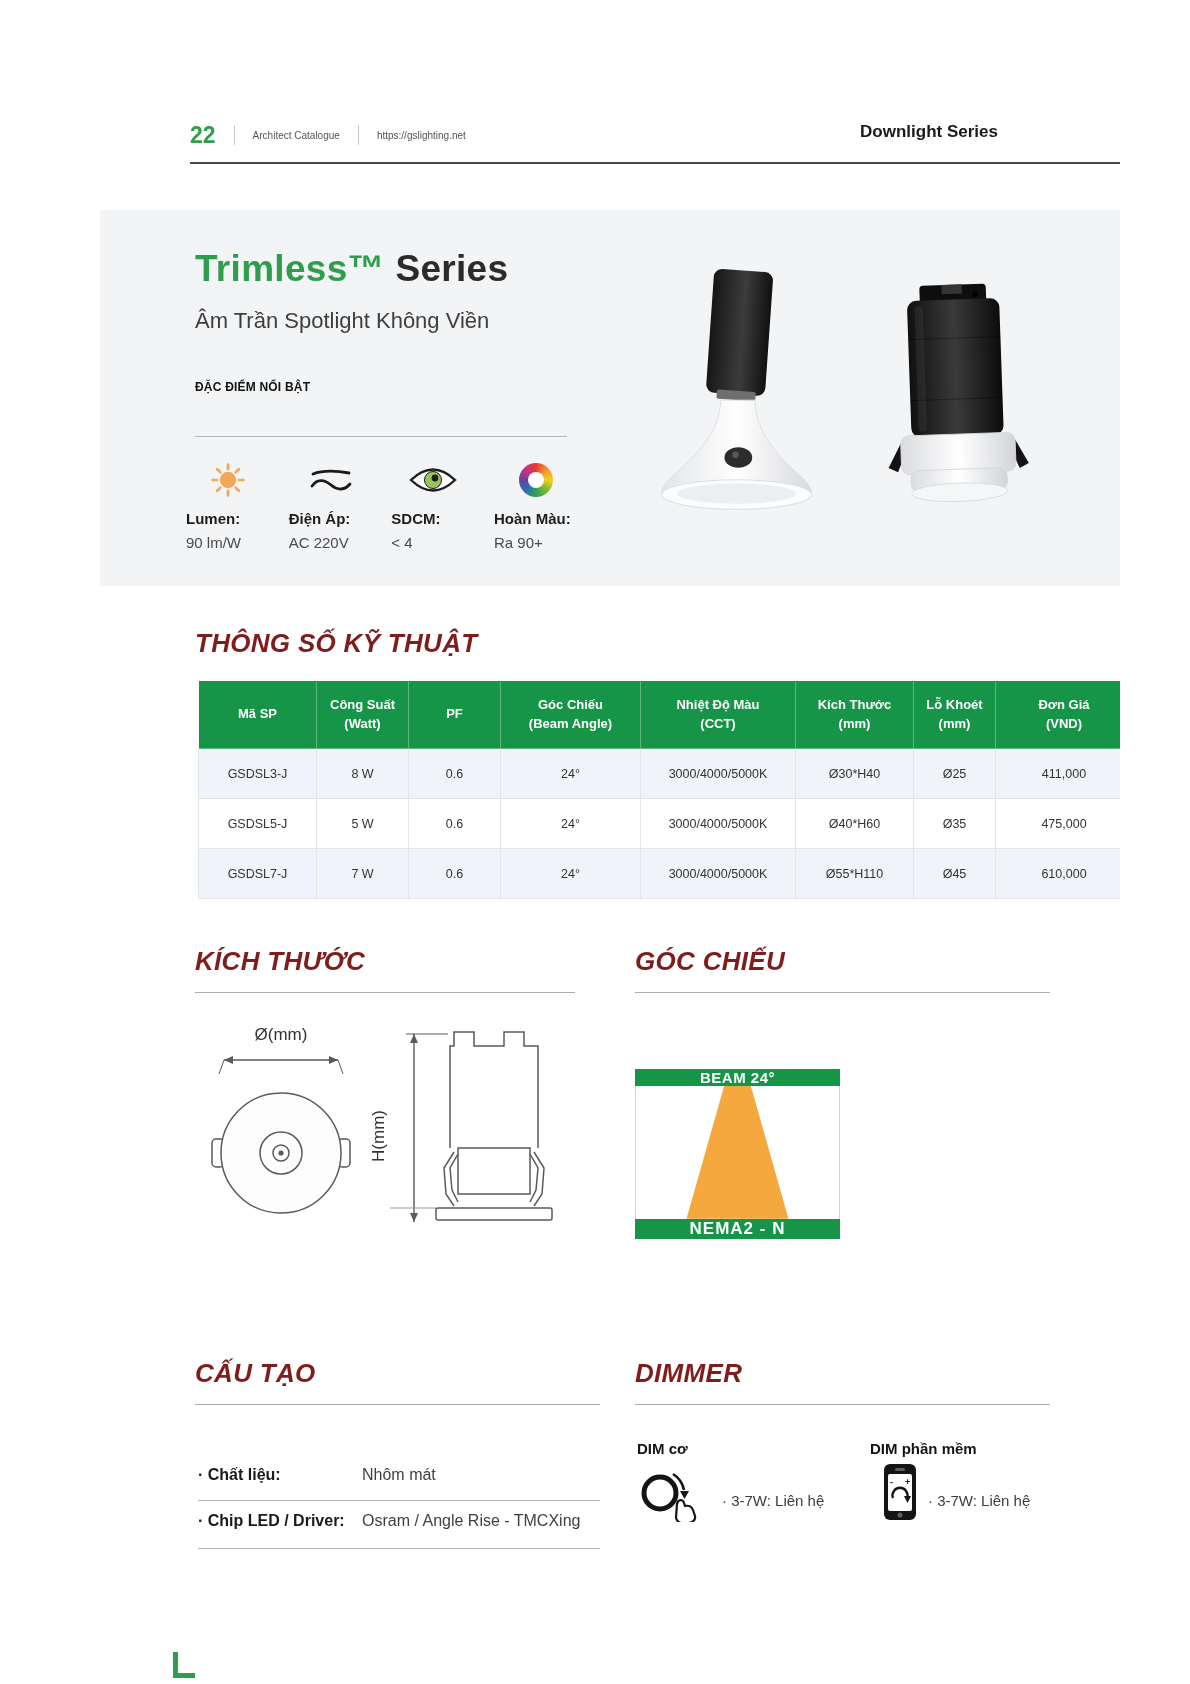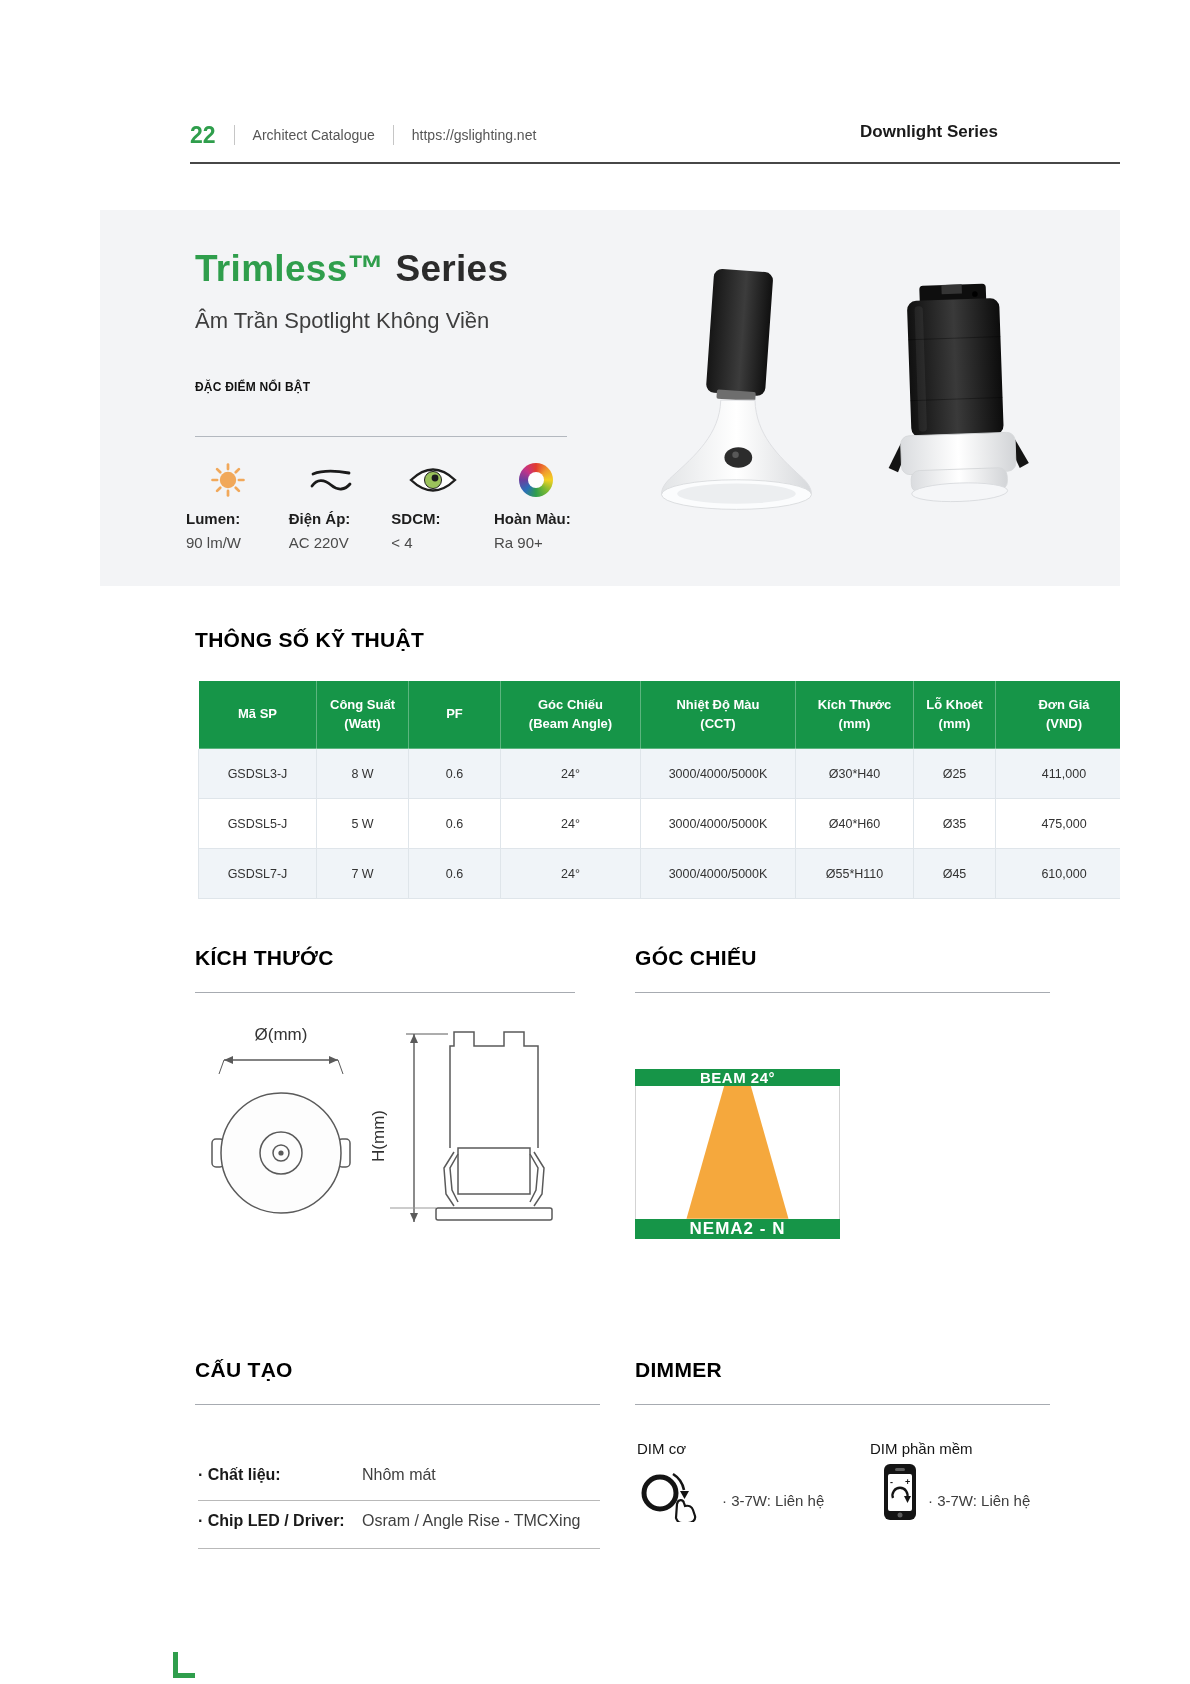--- a/index.html
+++ b/index.html
@@ -5,21 +5,21 @@
   * { margin:0; padding:0; box-sizing:border-box; }
   html,body { background:#ffffff; }
   body { font-family:"Liberation Sans", sans-serif; color:#1c1c1c; }
   .page { position:relative; width:1050px; height:1684px; margin:0 auto; background:#fff; overflow:hidden; }
   .abs { position:absolute; }
 
   
   .hdr { left:120px; top:118px; width:948px; height:34px; display:flex; align-items:center; gap:18px; }
   .hdr .pgnum { color:#2f9e4c; font-size:23px; font-weight:bold; }
   .vd { width:1px; height:20px; background:#c6c6c6; }
-  .hdr .crumb { color:#555; font-size:14px; }
+  .hdr .crumb { color:#555; font-size:10px; }
   .hdr-right { top:122px; right:122px; font-size:17px; font-weight:bold; color:#1a1a1a; }
   .hdr-rule { left:120px; top:162px; width:948px; border-top:2px solid #474747; }
 
   
   .hero { left:30px; top:210px; width:1128px; height:376px; background:#f3f4f6; }
   .hero-title { left:95px; top:38px; font-size:37px; font-weight:bold; letter-spacing:.3px; }
   .hero-title .gr { color:#2f9e4c; }
   .hero-title .dk { color:#2b2b2b; }
   .hero-sub { left:95px; top:98px; font-size:22px; color:#3e3e3e; }
   .feat-h { left:95px; top:170px; font-size:12px; font-weight:bold; color:#121212; letter-spacing:.2px; }
@@ -28,21 +28,21 @@
   .feat { text-align:left; min-width:84px; }
   .feat .ic { height:44px; display:flex; align-items:center; justify-content:center; }
   .feat .lb { margin-top:8px; font-size:15px; font-weight:bold; color:#1d1d1d; }
   .feat .vl { margin-top:7px; font-size:15px; color:#4a4a4a; }
   .wheel { width:34px; height:34px; border-radius:50%; position:relative;
     background:conic-gradient(#e23b2e,#f0962f,#f3d023,#7db932,#2f9e4d,#2a6fb8,#6a3f9e,#c53387,#e23b2e); }
   .wheel:after { content:""; position:absolute; left:9px; top:9px; width:16px; height:16px; border-radius:50%; background:#fdfdfd; }
   .products { left:530px; top:42px; width:430px; height:310px; display:flex; gap:14px; }
 
   
-  .sec-h { font-size:21px; font-weight:bold; color:#000000; letter-spacing:.3px; }
+  .sec-h { font-size:26px; font-weight:bold; color:#7f1d1d; letter-spacing:.3px;font-style:italic; }
   .sec-u { border-top:1px solid #a7abb1; }
 
   
   .spec-table { left:128px; top:680px; width:934px; border-collapse:collapse; table-layout:fixed; }
   .spec-table th { background:#169548; color:#fff; font-size:13px; font-weight:bold; height:68px;
     border:1px solid rgba(255,255,255,.30); line-height:1.45; text-align:center; }
   .spec-table td { font-size:12.5px; color:#333; height:50px; text-align:center; border:1px solid #dfe5ea; }
   tr.ralt { background:#f0f4f8; } tr.rwhite { background:#ffffff; }
 
   
@@ -52,21 +52,21 @@
   .beam-mid { flex:1; background:#fff; border-left:1px solid #d3d3d3; border-right:1px solid #d3d3d3; position:relative; }
   .beam-bot { height:40px; background:#169548; color:#ffffff; font-weight:bold; font-size:17px; letter-spacing:1px;
     display:flex; align-items:center; justify-content:center; }
 
   
   .con-label { font-size:16px; font-weight:bold; color:#1a1a1a; }
   .con-value { font-size:16px; color:#3f3f3f; }
   .con-rule { border-top:1px solid #b9b9b9; }
 
   
-  .dim-title { font-size:15px; font-weight:normal; color:#141414;text-align:right; }
+  .dim-title { font-size:15px; font-weight:bold; color:#141414;text-align:right; }
   .dim-note { font-size:15px; color:#3d3d3d; }
 
   .corner-mark { left:103px; top:1652px; width:22px; height:26px; border-left:5px solid #2f9e4c; border-bottom:5px solid #2f9e4c; }
 
   svg text { font-family:"Liberation Sans", sans-serif; }
 </style>
 </head>
 <body>
 
 <div class="page">

